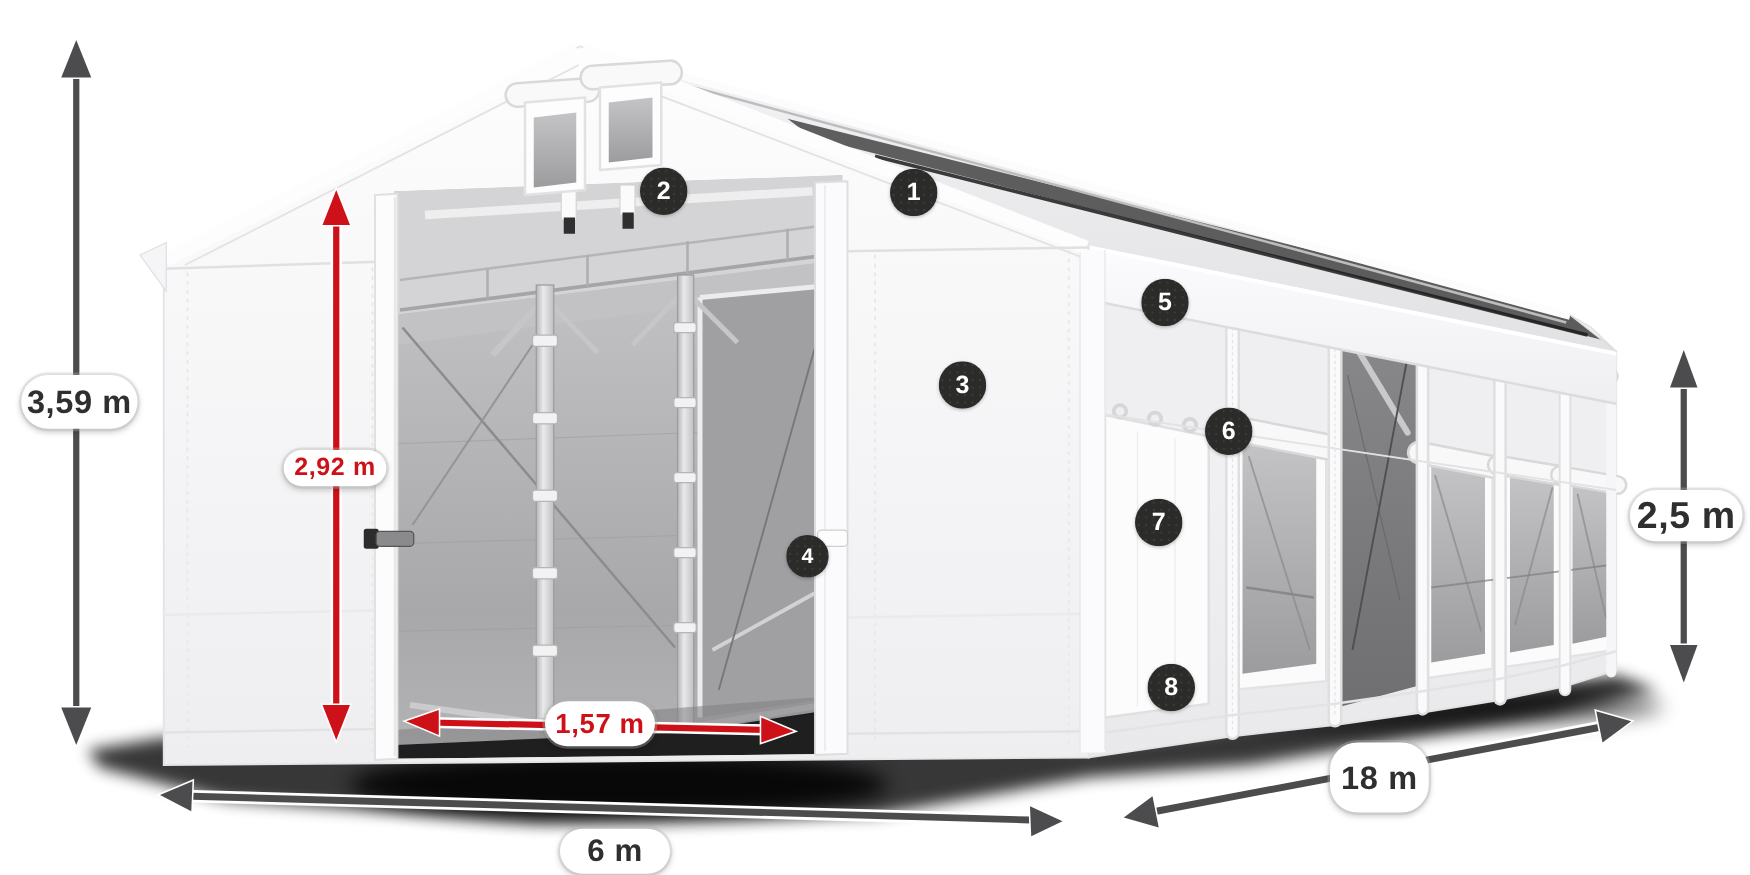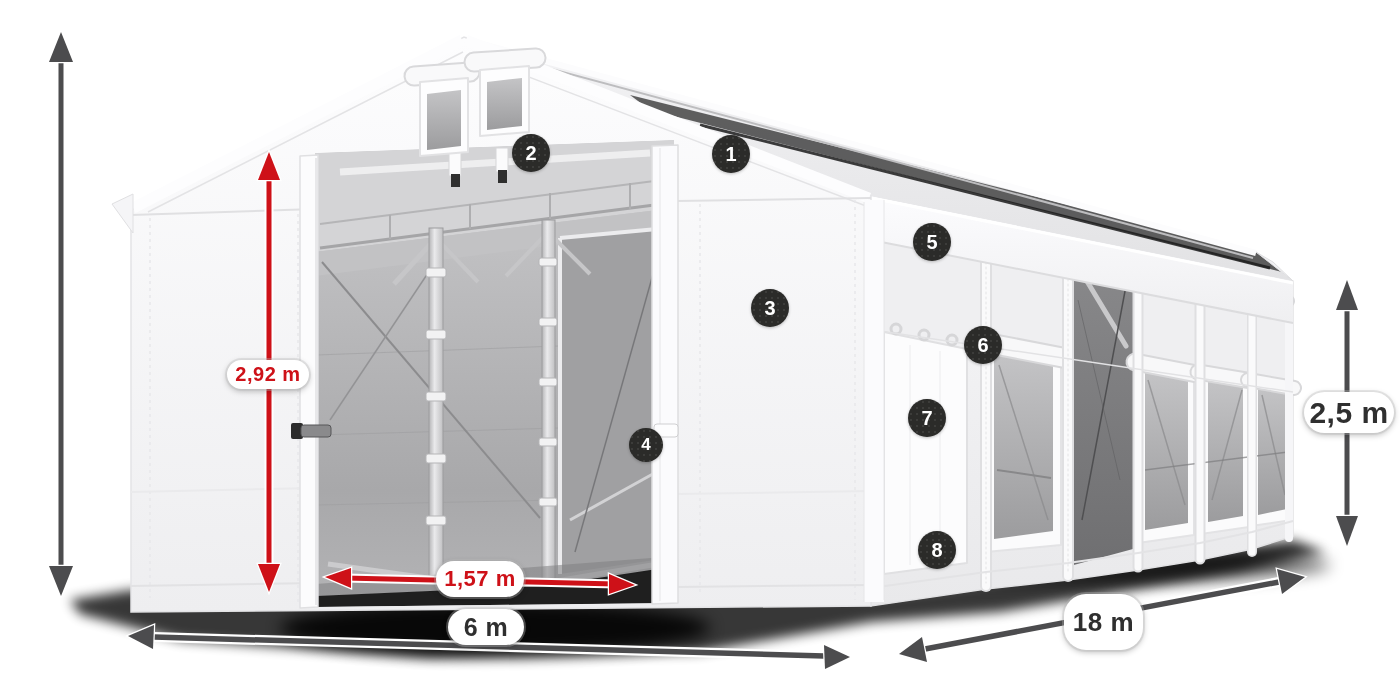--- a/index.html
+++ b/index.html
@@ -357,23 +357,24 @@
     </g>
     <g>
       <line class="arrow-casing" x1="1347" y1="302" x2="1347" y2="524" stroke-width="9"></line>
       <line class="arrow-gray" x1="1347" y1="302" x2="1347" y2="524" stroke-width="5"></line>
       <polygon class="head-gray" points="1347,280 1336,310 1358,310"></polygon>
       <polygon class="head-gray" points="1347,546 1336,516 1358,516"></polygon>
     </g>
   </g>
 </svg>
 
+<div class="pill" style="left:17px; top:300px; width:93px; height:43px; font-size:26px;">3,59 m</div>
 <div class="pill red" style="left:227px; top:360px; width:82px; height:29px; font-size:20px;">2,92 m</div>
 <div class="pill red" style="left:436px; top:561px; width:88px; height:36px; font-size:22px;">1,57 m</div>
-<div class="pill" style="left:448px; top:609px; width:76px; height:36px; font-size:25px;">6 m</div>
+<div class="pill" style="left:448px; top:663px; width:88px; height:36px; font-size:25px;">6 m</div>
 <div class="pill" style="left:1064px; top:594px; width:79px; height:56px; font-size:26px;">18 m</div>
 <div class="pill" style="left:1304px; top:392px; width:90px; height:41px; font-size:30px;">2,5 m</div>
 
 <div class="badge" style="left:712px; top:135px;">1</div>
 <div class="badge" style="left:512px; top:134px;">2</div>
 <div class="badge" style="left:751px; top:289px;">3</div>
 <div class="badge small" style="left:629px; top:428px;">4</div>
 <div class="badge" style="left:913px; top:223px;">5</div>
 <div class="badge" style="left:964px; top:326px;">6</div>
 <div class="badge" style="left:908px; top:399px;">7</div>

